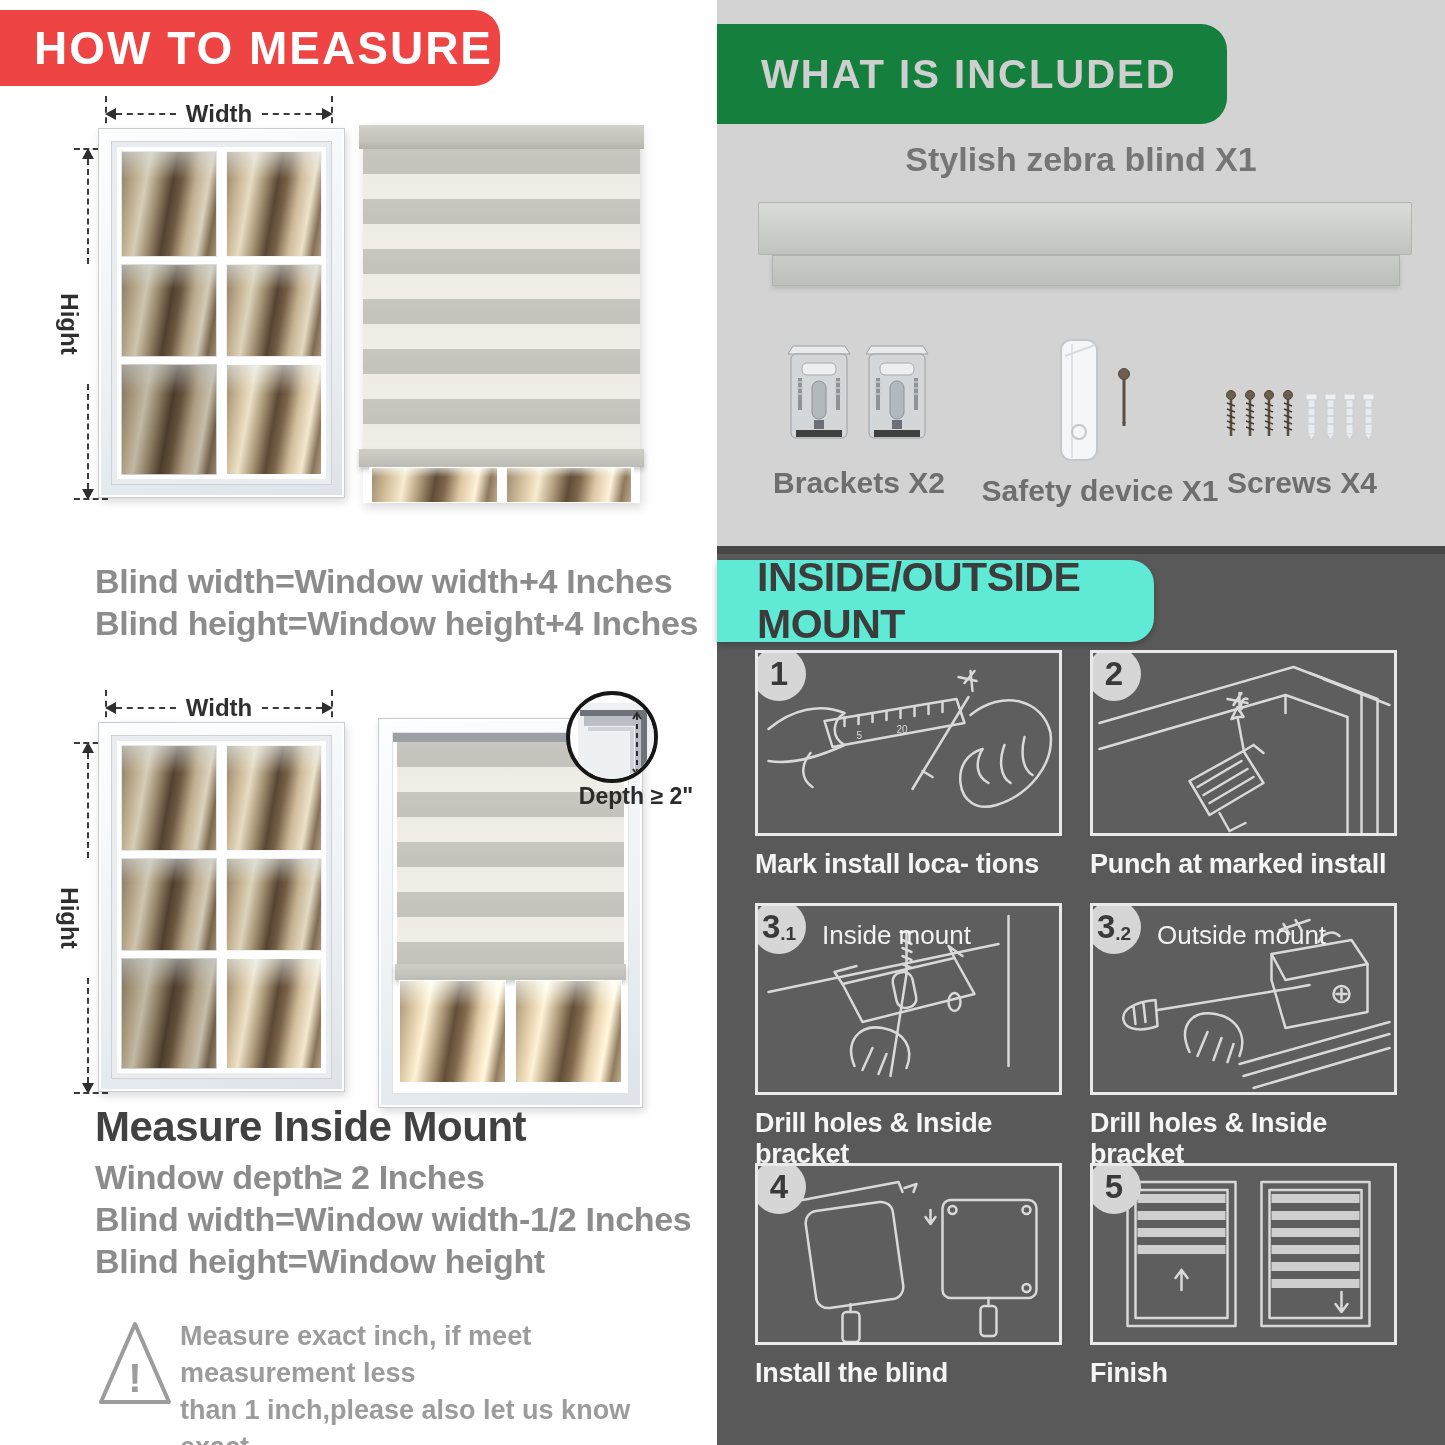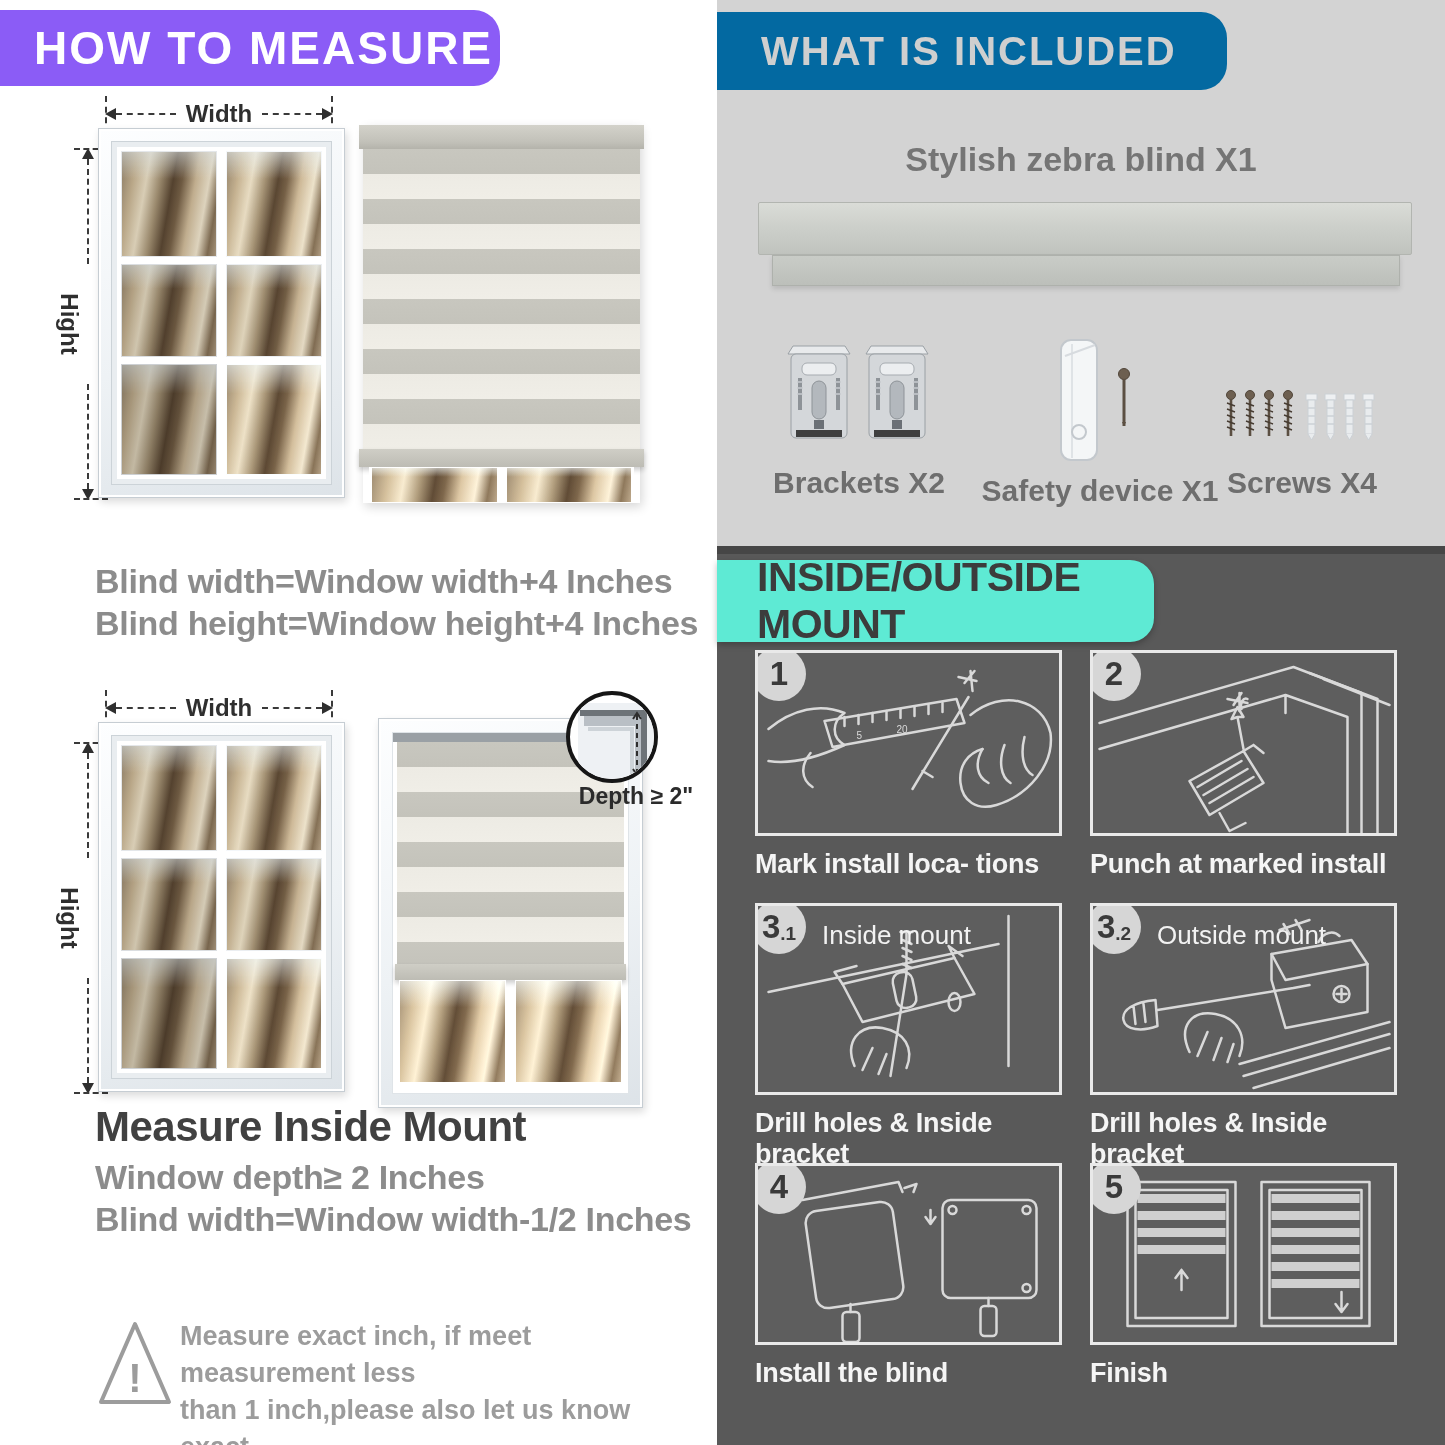--- a/index.html
+++ b/index.html
@@ -1,21 +1,21 @@
 <!DOCTYPE html>
 <html><head>
 <meta charset="utf-8">
 <style>
   html,body{margin:0;padding:0;background:#fff;}
   *{box-sizing:border-box;}
   .canvas{position:relative;width:1445px;height:1445px;background:#ffffff;overflow:hidden;
           font-family:"Liberation Sans","DejaVu Sans",sans-serif;}
 
   
-  .banner-left{position:absolute;left:0;top:10px;width:500px;height:76px;background:#8b5cf6;
+  .banner-left{position:absolute;left:0;top:10px;width:500px;height:76px;background:#ef4444;
     border-radius:0 26px 26px 0;color:#ffffff;font-size:46px;font-weight:bold;letter-spacing:2px;
     display:flex;align-items:center;padding-left:34px;}
 
   .sec-title{position:absolute;left:95px;font-size:42px;font-weight:bold;color:#414141;letter-spacing:-.5px;}
   .sec-line{position:absolute;left:95px;font-size:34px;font-weight:bold;color:#8c8c8c;letter-spacing:-.3px;}
 
   
   .window{position:absolute;background:linear-gradient(160deg,#fdfeff 0%,#eef2f5 55%,#dde3e8 100%);
     border:1px solid #c6cdd3;box-shadow:2px 4px 8px rgba(0,0,0,.14), inset 0 0 0 2px #fff;padding:13px;}
   .glass{width:100%;height:100%;background:#f2f4f6;border:5px solid #e9edf0;outline:1px solid #ccd3d8;
@@ -78,21 +78,21 @@
   
   .depth-circle{position:absolute;width:92px;height:92px;border:4px solid #161616;border-radius:50%;
     background:#fff;overflow:hidden;z-index:5;}
   .depth-label{position:absolute;font-size:23px;font-weight:bold;color:#2b2b2b;z-index:5;}
 
   .warn-text{position:absolute;font-size:27px;font-weight:bold;color:#9c9c9c;line-height:37px;}
 
   
   .right-col{position:absolute;left:717px;top:0;width:728px;height:1445px;}
   .panel-top{position:absolute;left:0;top:0;width:728px;height:546px;background:#d3d3d3;}
-  .banner-included{position:absolute;left:0;top:12px;width:510px;height:78px;background:#0369a1;
+  .banner-included{position:absolute;left:0;top:24px;width:510px;height:100px;background:#15803d;
     border-radius:0 26px 26px 0;color:#cfcfcf;font-size:40px;font-weight:bold;letter-spacing:2px;
     display:flex;align-items:center;padding-left:44px;}
   .product-label{position:absolute;left:0;top:140px;width:728px;text-align:center;
     font-size:34px;font-weight:bold;color:#757575;}
   .cassette-main{position:absolute;left:41px;top:202px;width:654px;height:53px;
     background:linear-gradient(180deg,#dadcd7 0%,#cdd0cb 45%,#c0c3be 100%);
     border:1px solid #b2b5b0;border-radius:2px;}
   .cassette-lip{position:absolute;left:55px;top:255px;width:628px;height:31px;
     background:linear-gradient(180deg,#c9ccc7,#bcbfba);border:1px solid #aeb1ac;
     box-shadow:0 3px 5px rgba(0,0,0,.12);}
@@ -224,20 +224,21 @@
       <path d="M67,20 L67,80" fill="none" stroke="#2e2e2e" stroke-width="2" stroke-dasharray="5 4"></path>
       <path d="M63,24 l4,-6 l4,6" fill="none" stroke="#2e2e2e" stroke-width="2"></path>
       <path d="M63,74 l4,6 l4,-6" fill="none" stroke="#2e2e2e" stroke-width="2"></path>
     </svg>
   </div>
   <div class="depth-label" style="left:556px;top:783px;width:160px;text-align:center;">Depth ≥ 2"</div>
 
   <div class="sec-title" style="top:1103px;">Measure Inside Mount</div>
   <div class="sec-line" style="top:1158px;">Window depth≥ 2 Inches</div>
   <div class="sec-line" style="top:1200px;">Blind width=Window width-1/2 Inches</div>
+  <div class="sec-line" style="top:1242px;">Blind height=Window height</div>
 
   <svg class="warn-tri" style="left:95px;top:1316px;" width="80" height="94" viewBox="0 0 80 94">
     <path d="M40,8 L74,86 L6,86 Z" fill="none" stroke="#9c9c9c" stroke-width="4" stroke-linejoin="round"></path>
     <text x="40" y="76" text-anchor="middle" font-size="40" font-weight="bold" fill="#9c9c9c" font-family="Liberation Sans, sans-serif" id="warn-mark">!</text>
   </svg>
   <div class="warn-text" style="left:180px;top:1318px;width:480px;">
     <span style="display:block;">Measure exact inch, if meet measurement less</span>
     <span style="display:block;">than 1 inch,please also let us know exact</span>
 
   </div>

